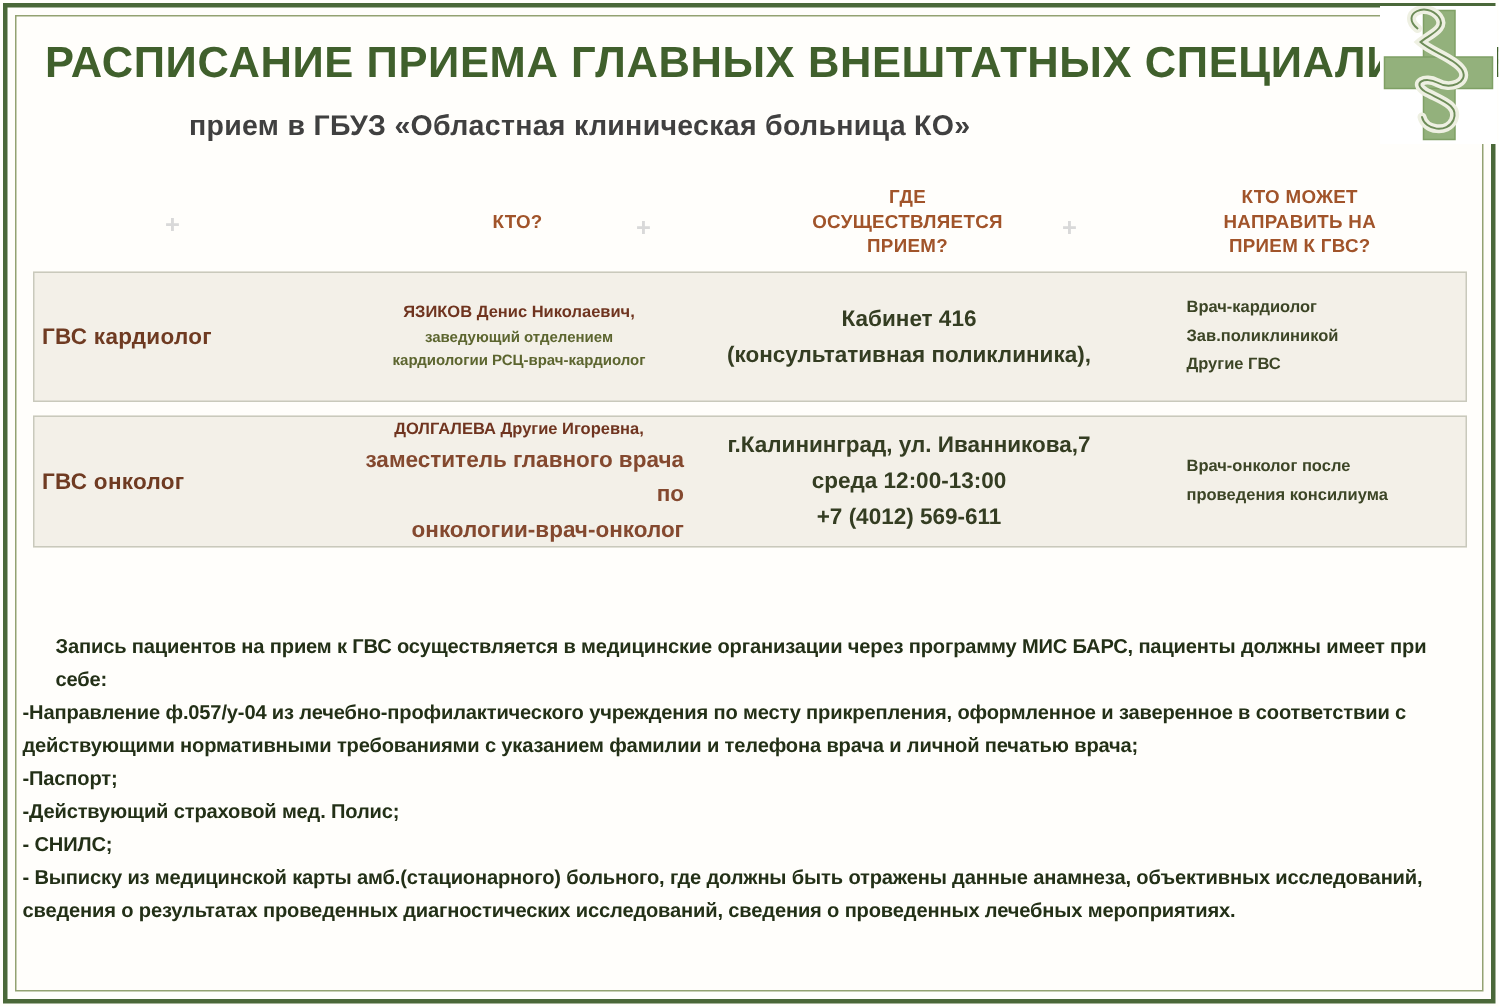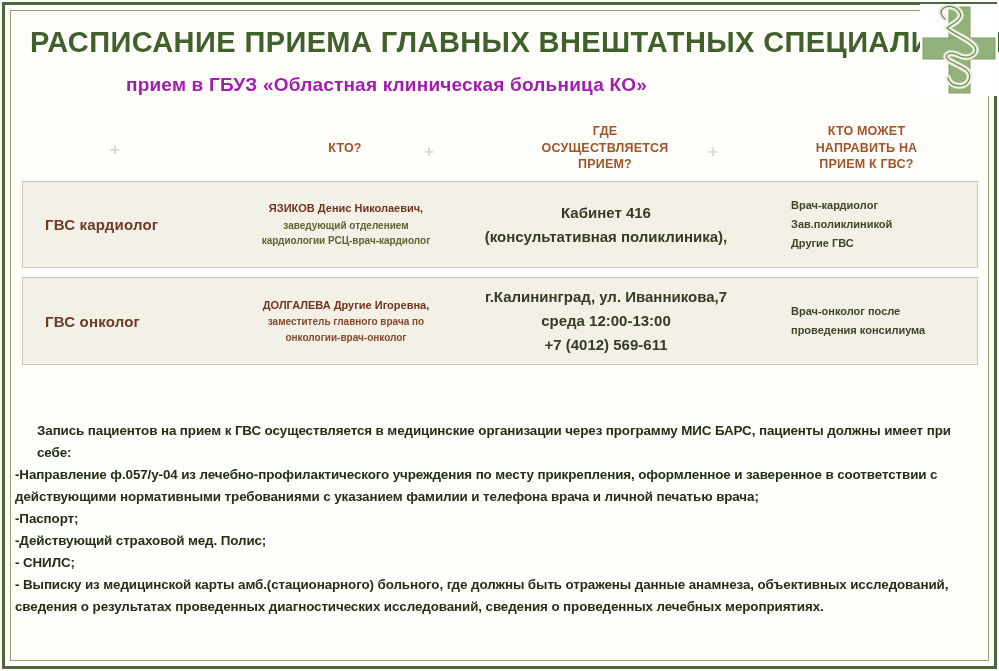--- a/index.html
+++ b/index.html
@@ -10,21 +10,21 @@
   }
   .frame-outer{position:absolute;left:2px;top:2px;right:2px;bottom:2px;border:3px solid #4a6839;pointer-events:none;}
   .frame-inner{position:absolute;left:10px;top:10px;right:10px;bottom:10px;border:1px solid #93a272;pointer-events:none;}
 
   .title{
     position:absolute;left:30px;top:26px;width:890px;
     font-size:29px;font-weight:bold;color:#40602c;letter-spacing:.4px;white-space:nowrap;
   }
   .subtitle{
     position:absolute;left:126px;top:74px;
-    font-size:19px;font-weight:bold;color:#a21caf;letter-spacing:.2px;
+    font-size:19px;font-weight:bold;color:#404040;letter-spacing:.2px;
   }
 
   .cross-icon{position:absolute;right:1px;top:4px;width:78px;height:92px;background:#ffffff;z-index:5;}
 
   .plus{position:absolute;color:#d9d9d9;font-size:17px;font-weight:bold;}
   .plus.p1{left:110px;top:140px;}
   .plus.p2{left:424px;top:142px;}
   .plus.p3{left:708px;top:142px;}
 
   .grid{display:grid;grid-template-columns:213px 220px 300px 223px;}
@@ -35,27 +35,27 @@
     line-height:1.35;white-space:pre-line;letter-spacing:.2px;
   }
 
   .row{
     position:absolute;left:22px;width:956px;height:87px;
     background:#f3f0e8;border:1px solid #c9c9bc;box-sizing:border-box;
   }
   .row.r1{top:181px;}
   .row.r2{top:277px;height:88px;}
   .row .cell{display:flex;flex-direction:column;justify-content:center;font-weight:bold;}
-  .cell.c1{padding-left:22px;font-size:15px;color:#6f3b22;letter-spacing:.2px;}
+  .cell.c1{padding-left:5px;font-size:15px;color:#6f3b22;letter-spacing:.2px;}
   .cell.c2{text-align:center;font-size:11px;line-height:1.55;}
   .cell.c3{text-align:center;font-size:15px;line-height:1.6;color:#343d22;}
   .cell.c4{font-size:11px;line-height:1.75;padding-left:35px;color:#3c4526;}
   .name-brown{color:#6f341f;}
   .role-green{color:#5c652f;font-size:10px;}
-  .role-brown{color:#84492f;font-size:10px;}
+  .role-brown{color:#84492f;font-size:15px;text-align:right;}
 
   .notes{
     position:absolute;left:15px;top:420px;width:968px;
     font-size:13.4px;font-weight:bold;color:#233017;line-height:22px;letter-spacing:-0.1px;
   }
   .notes .first{padding-left:5px;margin-left:17px;}
 </style>
 </head>
 <body>
 

